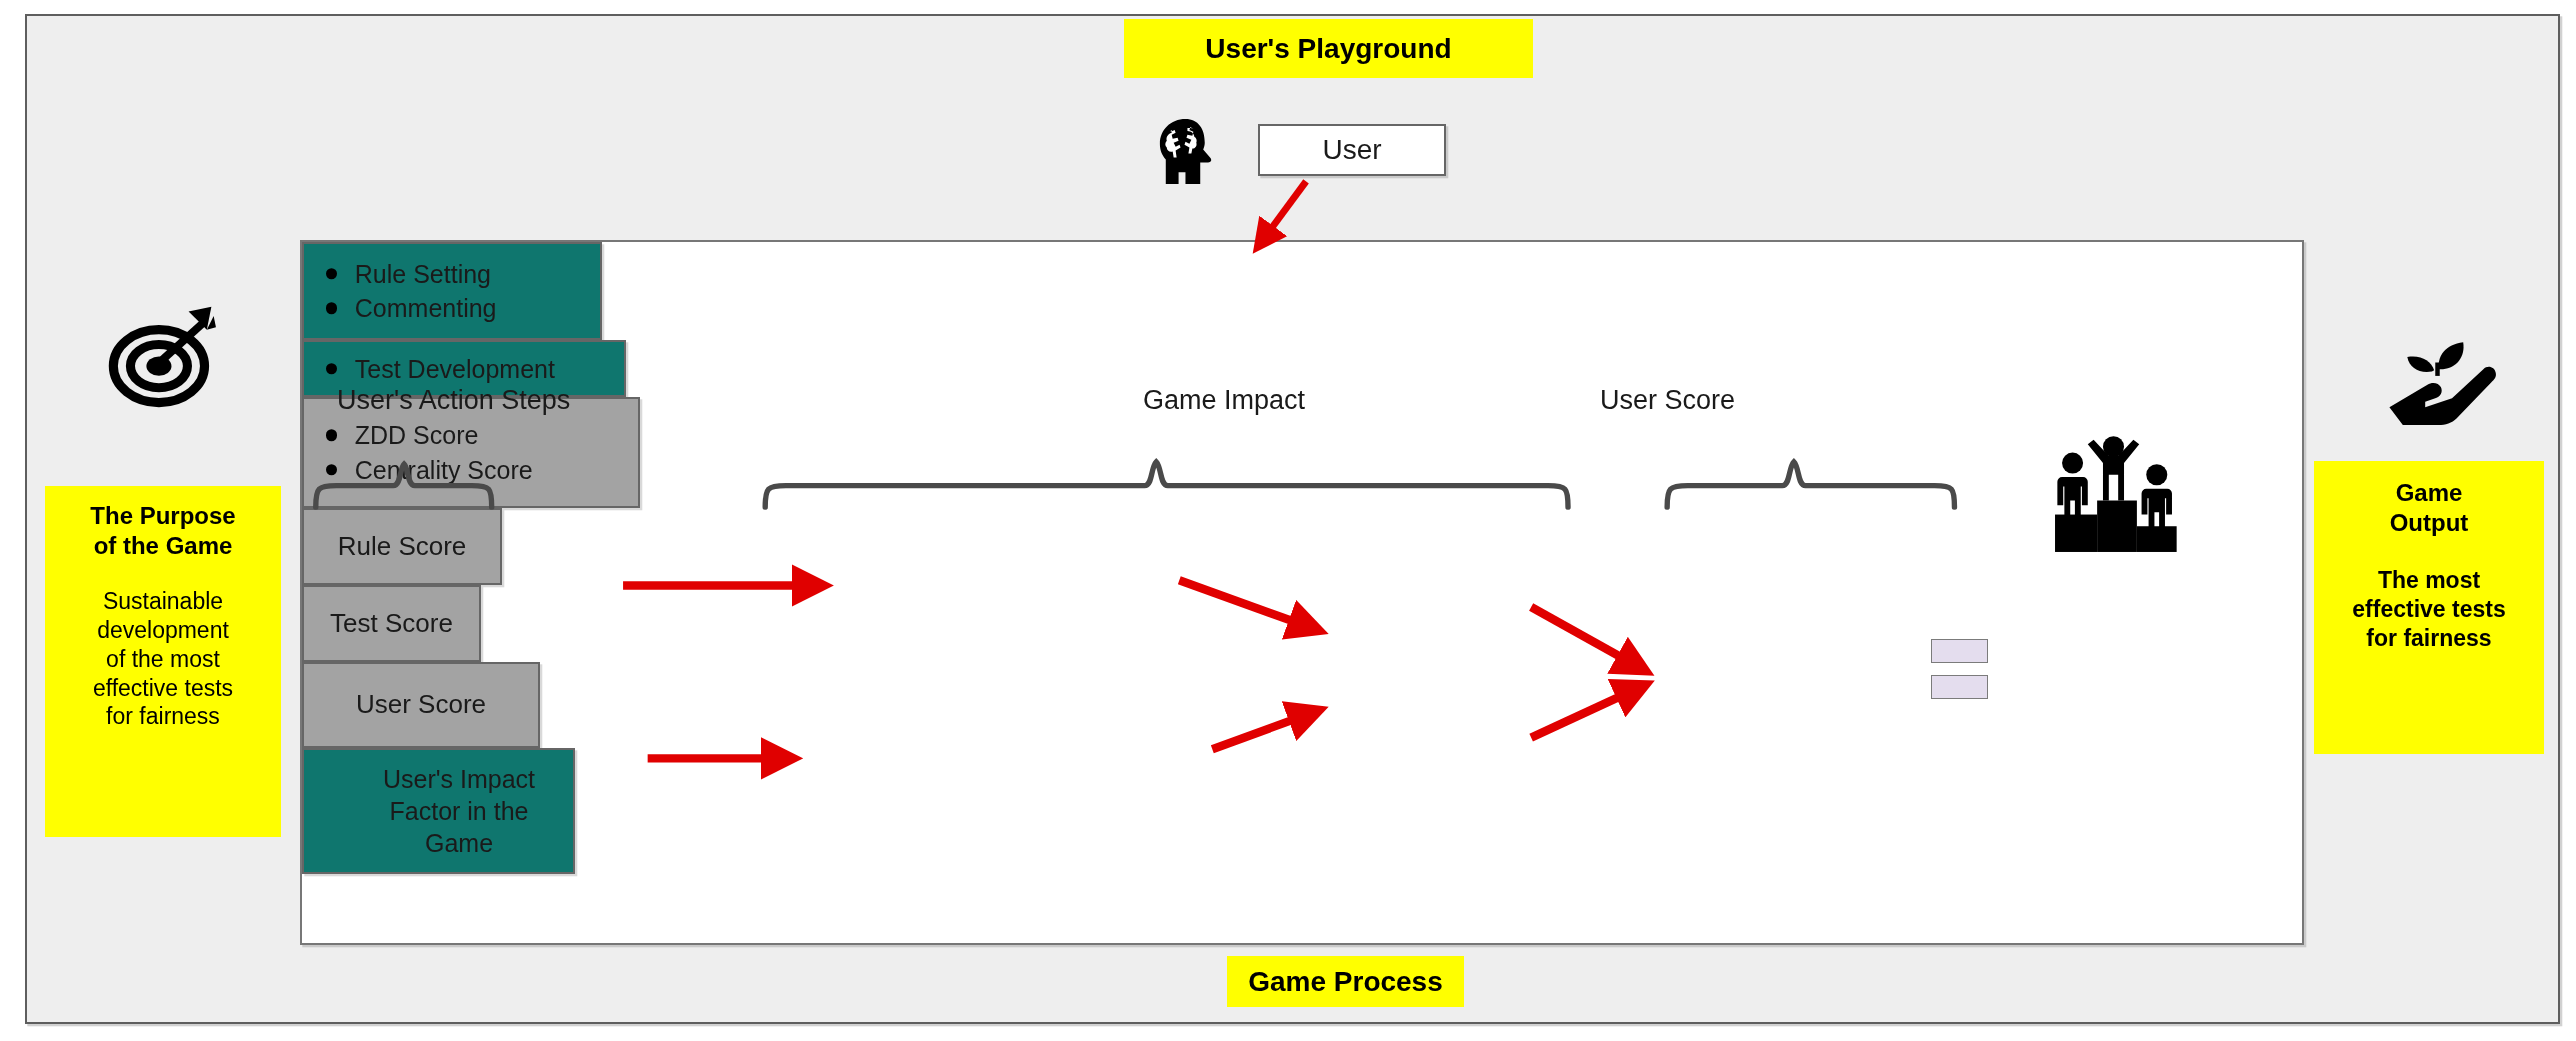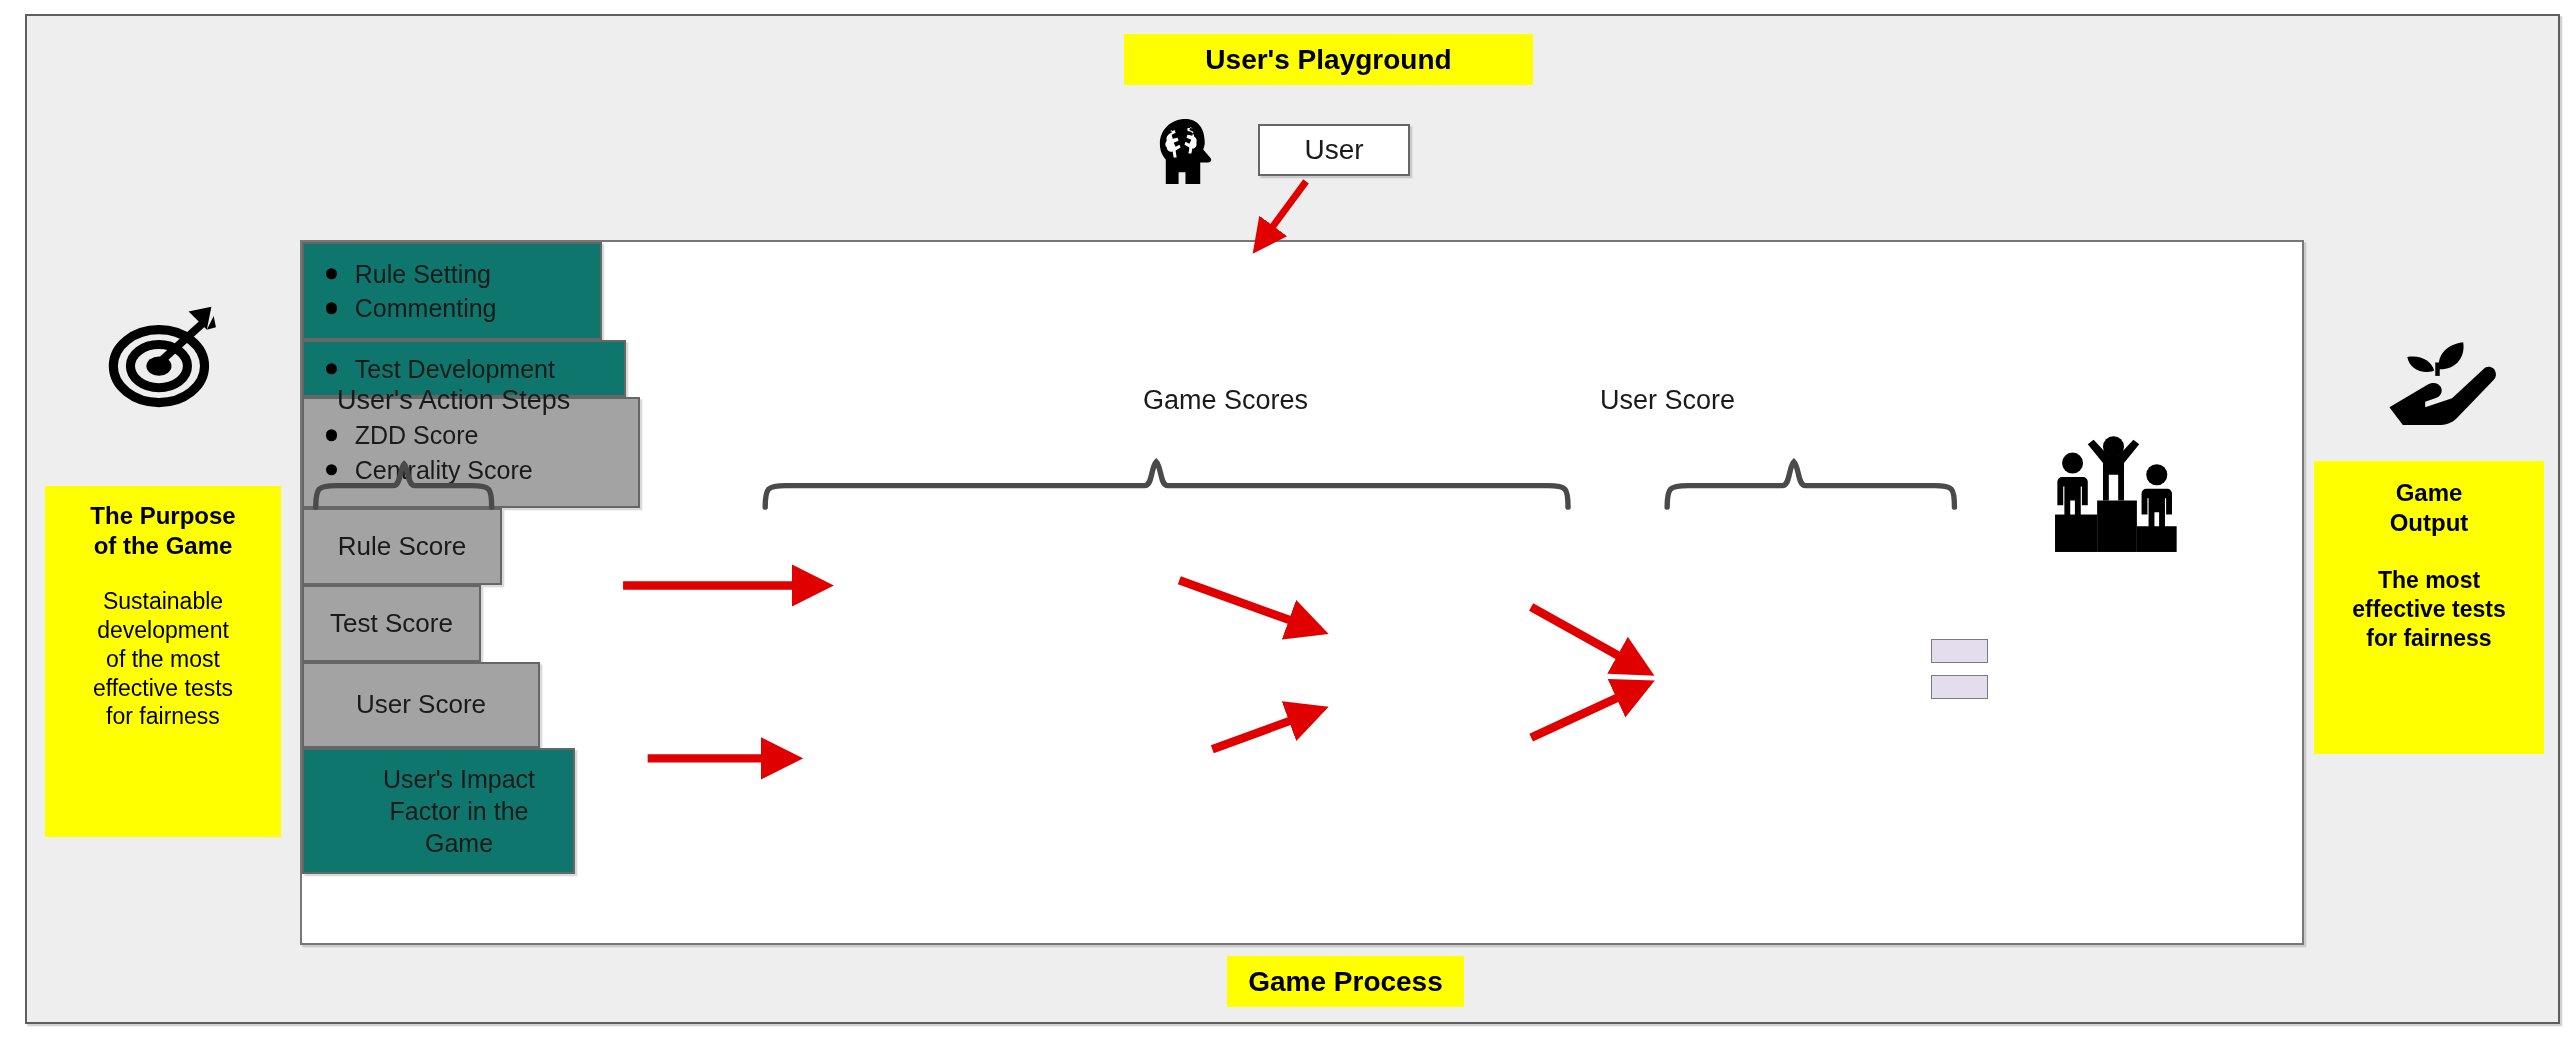--- a/index.html
+++ b/index.html
@@ -60,33 +60,33 @@
   #equals-sign{width:57px;height:60px;display:flex;flex-direction:column;
                justify-content:space-between;}
   #equals-sign .bar{height:24px;background:#e4ddee;border:1.5px solid #7b7b7b;
                     box-sizing:border-box;}
 </style>
 </head>
 <body>
 
 <div id="outer-frame"></div>
 
-<div class="abs yellow-label" id="title-playground" style="left:1124px;top:34px;width:409px;height:51px;font-size:28px;">User's Playground</div>
+<div class="abs yellow-label" id="title-playground" style="left:1124px;top:19px;width:409px;height:59px;font-size:28px;">User's Playground</div>
 
 <div class="abs" id="head-brain-icon" style="left:1152px;top:117px;width:63px;height:75px;">
   <svg viewBox="0 0 64 76" width="63" height="75" aria-hidden="true">
     <path fill="#000000" d="M34 2C19 2 8 13 8 27c0 7 2.4 12 6 16v25h13V56h7v12h15V46h8c3 0 4-2 2.4-4.4L52 33c1-2.6 1.6-5 1.6-7C53.6 12 47 2 34 2z"></path>
     <g fill="#ffffff">
       <path d="M20 16c-4 1-6 5-5 8-2 2-2 5 0 7 0 3 3 5 6 4l1 6h3l-1-7 5-3-1-3-4 2-2-4 5-2-1-3-5 1-1-4 4-2-1-3-4 2c0-1 0-2 1-2z"></path>
       <path d="M36 14c4 0 7 3 7 6 2 1 3 4 2 6 1 3-1 6-4 6l-1 5h-3l1-6-5-3 1-3 4 2 2-4-5-2 1-3 5 1 1-4-4-2 1-3 3 2c-1-1-4-1-6-1z"></path>
     </g>
   </svg>
 </div>
 
-<div class="abs box" id="user-box" style="left:1258px;top:124px;width:152px;height:52px;font-size:28px;background:#ffffff;text-align:center;">
+<div class="abs box" id="user-box" style="left:1258px;top:124px;width:188px;height:52px;font-size:28px;background:#ffffff;text-align:center;">
   <span>User</span>
 </div>
 
 <div class="abs yellow-label" id="title-interface" style="left:1171px;top:259px;width:333px;height:51px;font-size:28px;">User interface</div>
 
 <div class="abs yellow-label" id="title-process" style="left:1227px;top:956px;width:237px;height:51px;font-size:28px;">Game Process</div>
 
 <div class="abs" id="target-dartboard-icon" style="left:106px;top:300px;width:115px;height:114px;">
   <svg viewBox="0 0 100 100" width="115" height="114" aria-hidden="true">
     <g fill="none" stroke="#000000">
@@ -125,21 +125,21 @@
   <div style="font-weight:bold;white-space:pre-line;font-size:24px;">Game
 Output</div>
   <div style="font-weight:bold;white-space:pre-line;margin-top:28px;font-size:23px;">The most
 effective tests
 for fairness</div>
 </div>
 
 <div id="game-process-panel">
 
   <div class="section-title" style="left:35px;top:143px;">User's Action Steps</div>
-  <div class="section-title" style="left:841px;top:143px;">Game Scores</div>
+  <div class="section-title" style="left:841px;top:143px;">Game Impact</div>
   <div class="section-title" style="left:1298px;top:143px;">User Score</div>
 
   <div class="box list" style="left:21.5px;top:303px;width:300px;height:98px;font-size:25px;">
     <ul class="bullets">
       <li>Rule Setting</li>
       <li>Commenting</li>
     </ul>
   </div>
 
   <div class="box list" style="left:21.5px;top:489px;width:324px;height:57px;font-size:25px;">

